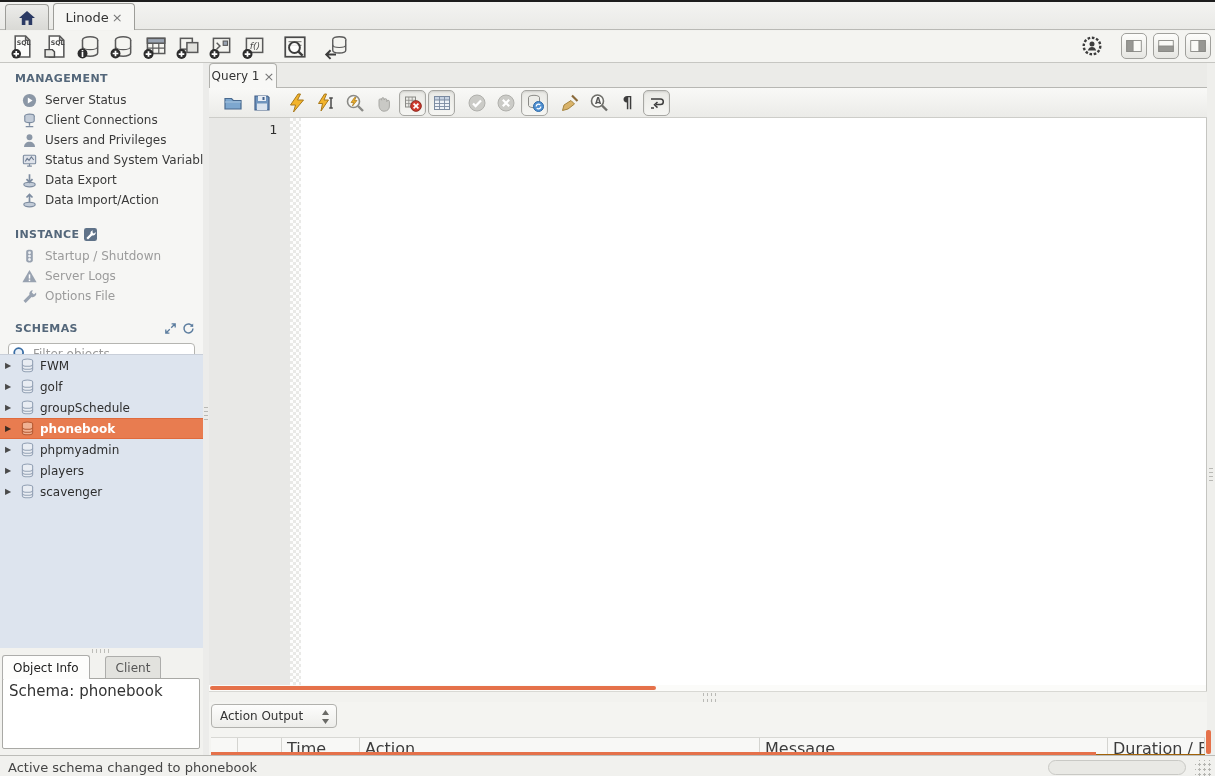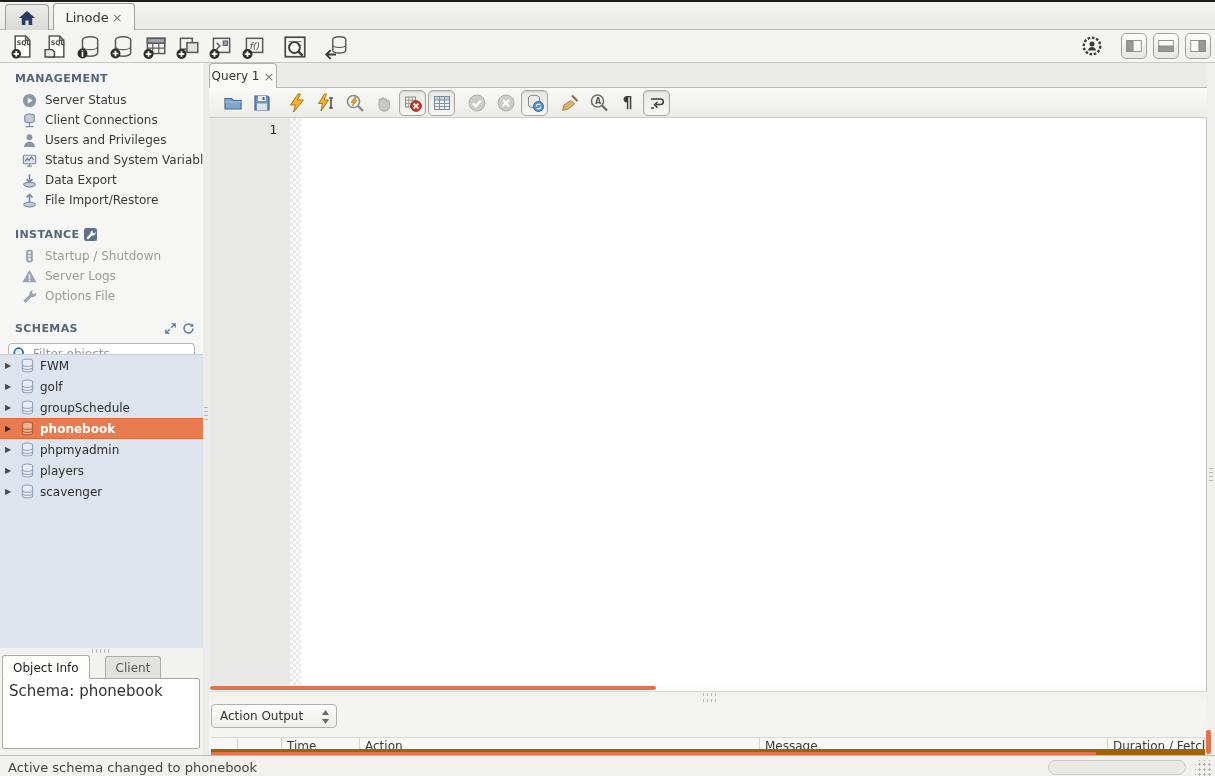--- a/index.html
+++ b/index.html
@@ -79,21 +79,21 @@
 
   .hsplit { position:absolute; left:0; top:628px; width:100%; height:11px; background:#f2f2ef; border-top:1px solid #d8d8d4; }
   .hsplit .grip1, .hsplit .grip2 { position:absolute; left:494px; width:14px; height:3px;
     background:repeating-linear-gradient(90deg,#b9b9b5 0 1px,transparent 1px 4px); }
   .hsplit .grip1 { top:1px; } .hsplit .grip2 { top:7px; }
 
   
   .aout { position:absolute; left:0; top:639px; width:100%; height:53px; background:#f4f4f1; }
   .aout-select { position:absolute; left:2px; top:2px; width:126px; height:24px; border:1px solid #b1b1ad; border-radius:4px; background:linear-gradient(#fdfdfc,#ededea); display:flex; align-items:center; font-size:12px; color:#333; padding-left:8px; }
   .aout-select .spin { position:absolute; right:6px; top:4px; }
-  .aout-header { position:absolute; left:2px; top:35px; width:994px; height:18px; background:#f8f8f6; border-top:1px solid #d8d8d4; border-bottom:6px solid #a16207; display:flex; font-size:12px; color:#3c3c3c; overflow:hidden; }
+  .aout-header { position:absolute; left:2px; top:35px; width:994px; height:18px; background:#f8f8f6; border-top:1px solid #d8d8d4; border-bottom:1px solid #a16207; display:flex; font-size:16px; color:#3c3c3c; overflow:hidden; }
   .ah-cell { border-right:1px solid #d4d4d0; padding:1px 5px 0 5px; white-space:nowrap; overflow:hidden; }
   .aout-hthumb { position:absolute; left:2px; top:50px; width:885px; height:3px; background:#e5714a; }
 
   
   .statusbar { position:absolute; left:0; top:753px; width:100%; height:23px; background:#f1f1ee; border-top:1px solid #bcbcb8; font-size:13px; color:#454545; display:flex; align-items:center; padding-left:8px; }
   .status-pill { position:absolute; left:1048px; top:4px; width:138px; height:15px; border:1px solid #c9c9c5; border-radius:8px; background:#e9e9e5; }
   .resize-grip { position:absolute; right:2px; bottom:2px; width:18px; height:16px;
     background-image:radial-gradient(#b5b5b1 1px, transparent 1.2px); background-size:5px 5px; background-position:2px 2px; }
 
   svg { flex:none; }
@@ -270,21 +270,21 @@
           <ellipse cx="9" cy="13.3" rx="6" ry="2.4" fill="#c3ccd8" stroke="#7d8ca0" stroke-width="1.2"></ellipse>
           <path d="M9 2.5v8M5.8 7.5L9 10.8l3.2-3.3" stroke="#7d8ca0" stroke-width="1.8" fill="none"></path>
         </svg>
       <span>Data Export</span>
     </div>
     <div class="sb-item">
       <svg width="17" height="17" viewBox="0 0 18 18">
           <ellipse cx="9" cy="13.3" rx="6" ry="2.4" fill="#c3ccd8" stroke="#7d8ca0" stroke-width="1.2"></ellipse>
           <path d="M9 10.8v-8M5.8 5.8L9 2.5l3.2 3.3" stroke="#7d8ca0" stroke-width="1.8" fill="none"></path>
         </svg>
-      <span>File Import/Restore</span>
+      <span>Data Import/Action</span>
     </div>
 
     <div class="sb-header" style="margin-top:9px">
       <span>INSTANCE</span>
       <svg width="13" height="13" viewBox="0 0 14 14">
           <rect width="14" height="14" rx="2.5" fill="#5f7288"></rect>
           <path d="M9.8 2.6a2.9 2.9 0 0 0-2.8 3.7L2.6 10.7l1.7 1.7 4.4-4.4a2.9 2.9 0 0 0 3.7-3.7L10.6 6.1 8.9 4.4z" fill="#fff"></path>
         </svg>
     </div>
     <div class="sb-item disabled">

